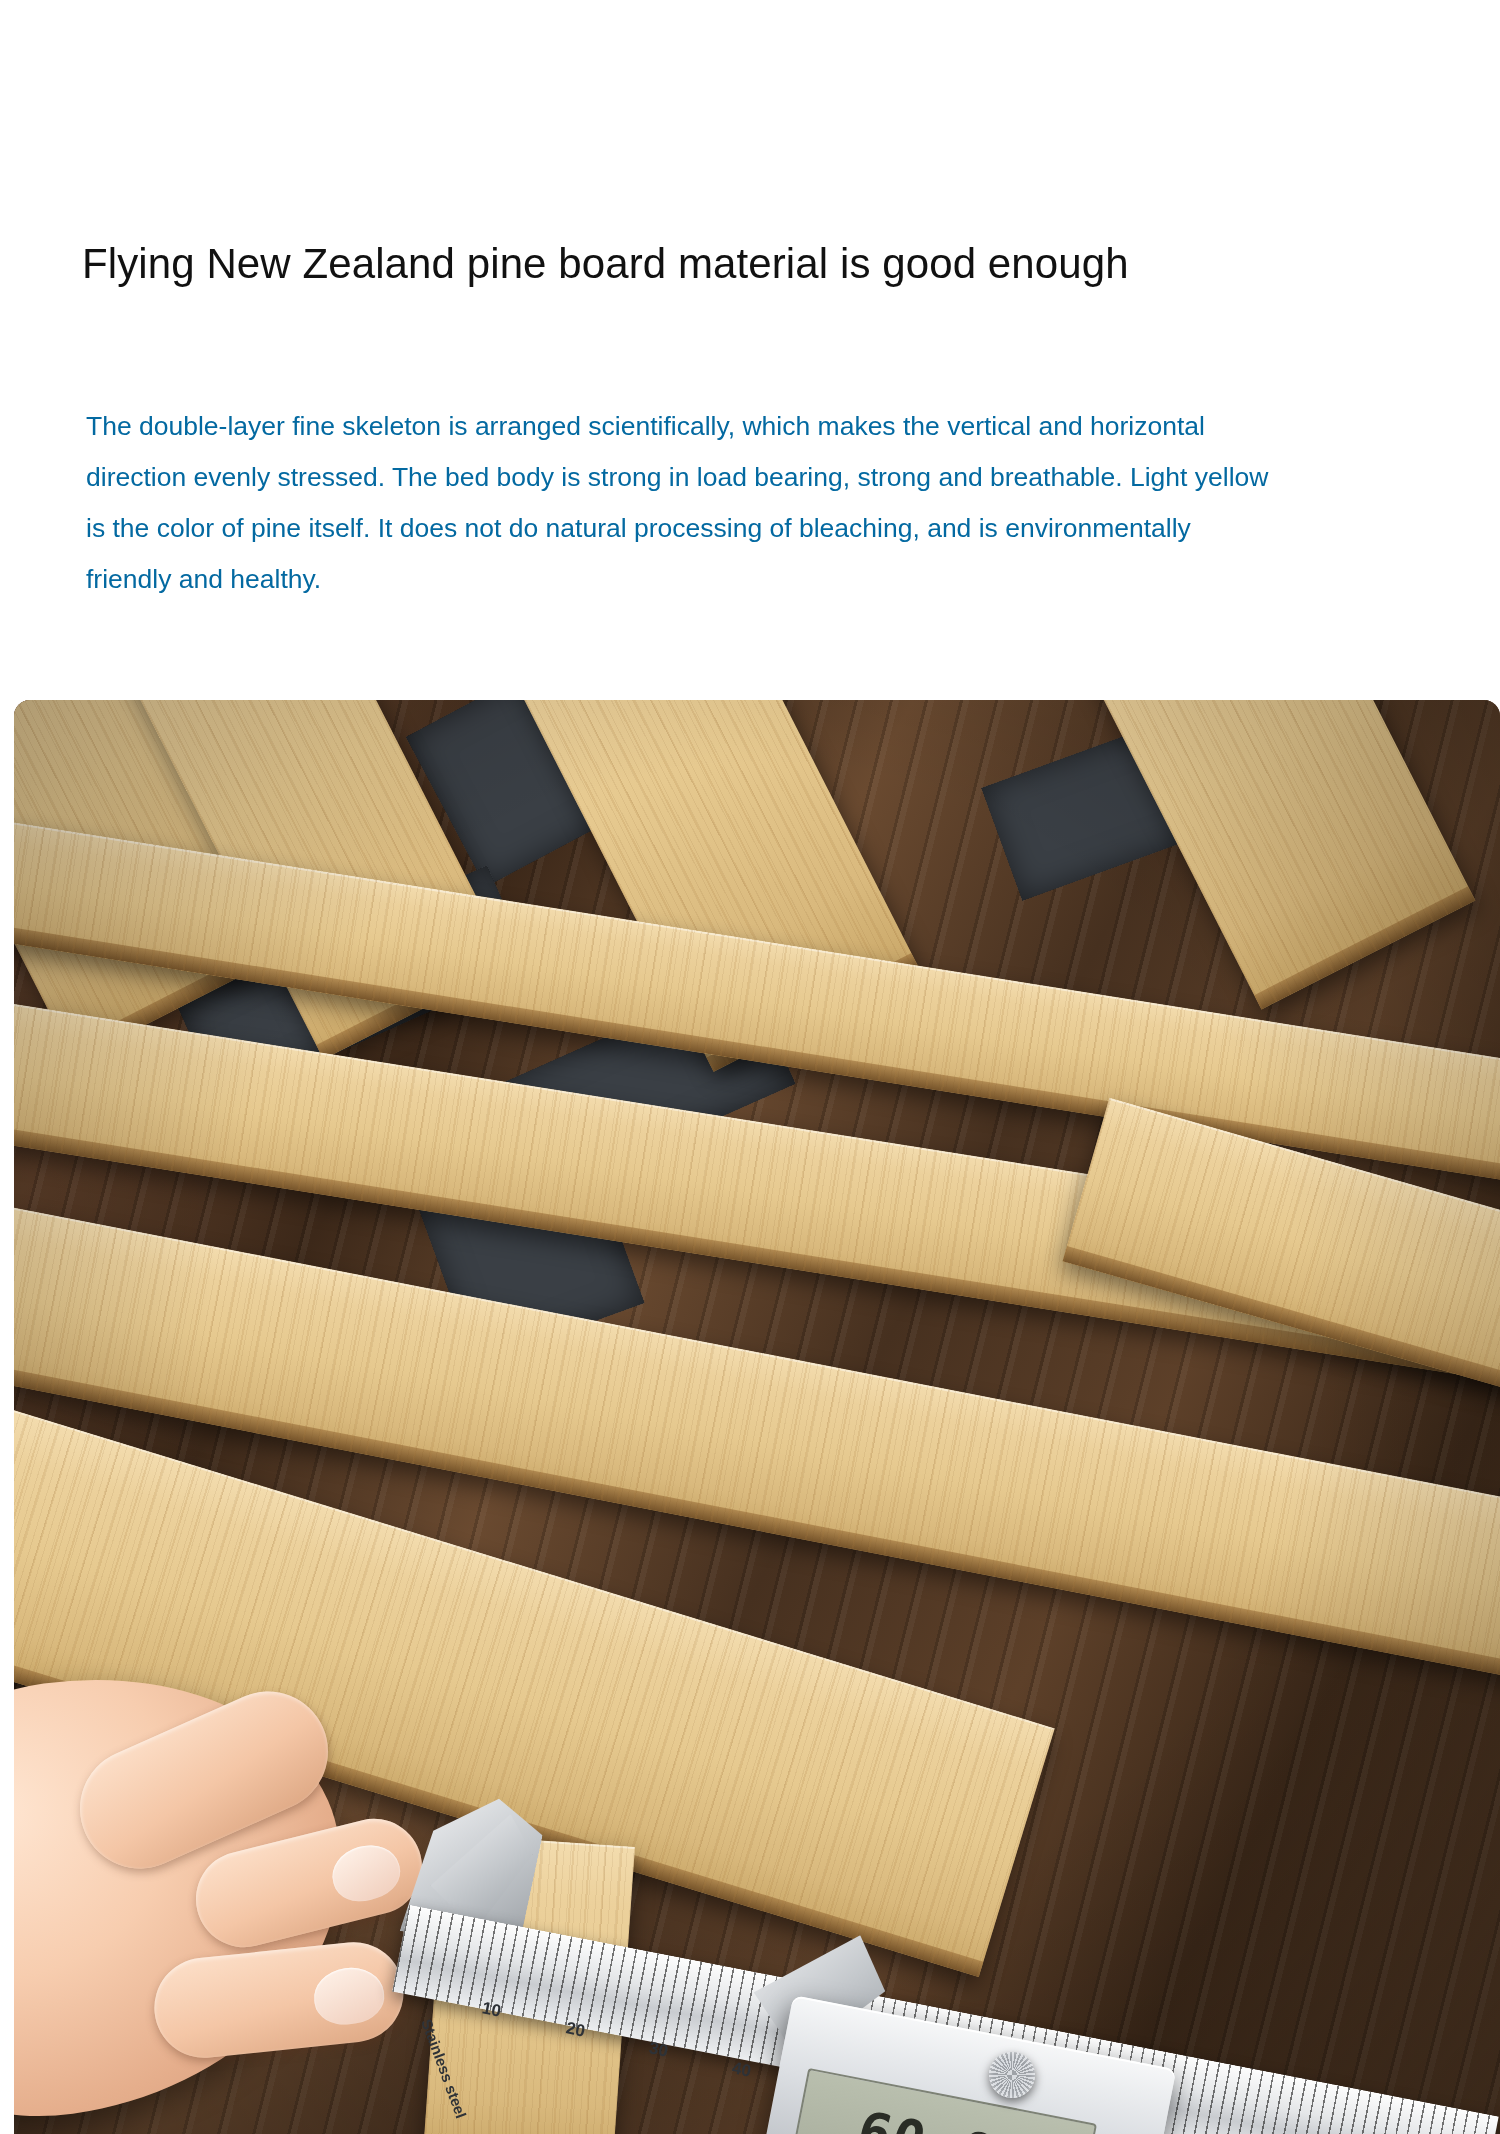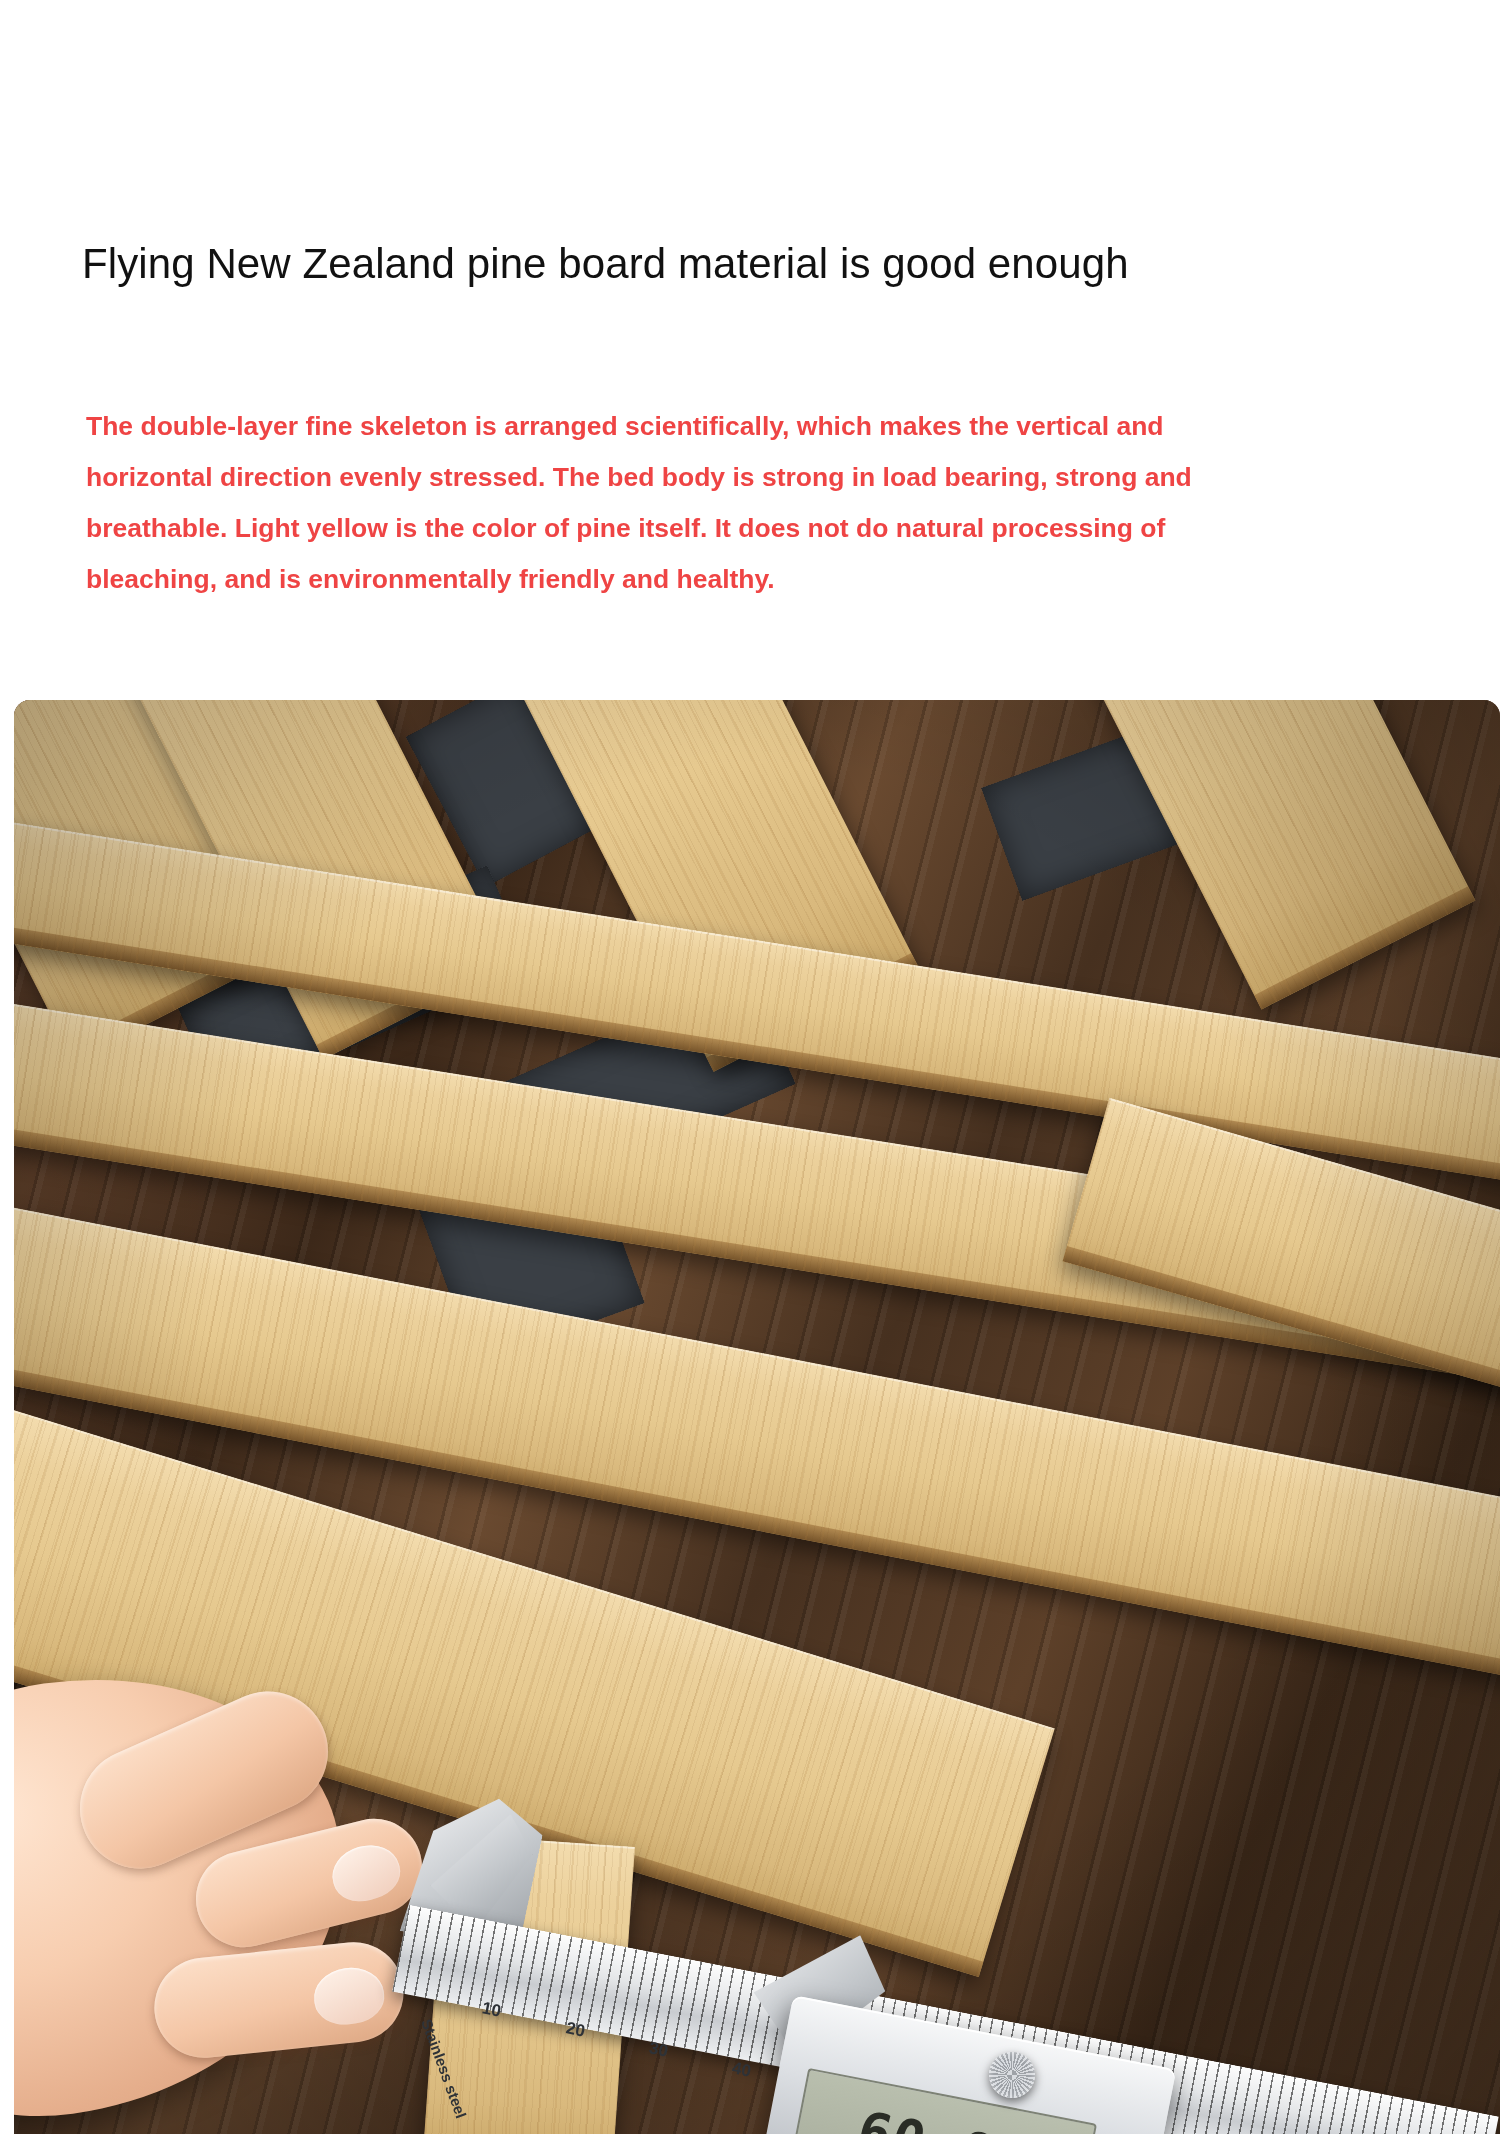--- a/index.html
+++ b/index.html
@@ -32,22 +32,22 @@
     letter-spacing: 0.1px;
     white-space: nowrap;
   }
   .body-copy {
     position: absolute;
     left: 86px;
     top: 374px;
     width: 1190px;
     font-size: 26.5px;
     line-height: 51px;
-    font-weight: 700;
-    color: #ef4444;
+    font-weight: 400;
+    color: #0369a1;
   }
   
   .photo {
     position: absolute;
     left: 14px;
     top: 700px;
     width: 1486px;
     height: 1434px;
     overflow: hidden;
     border-top-left-radius: 16px;

